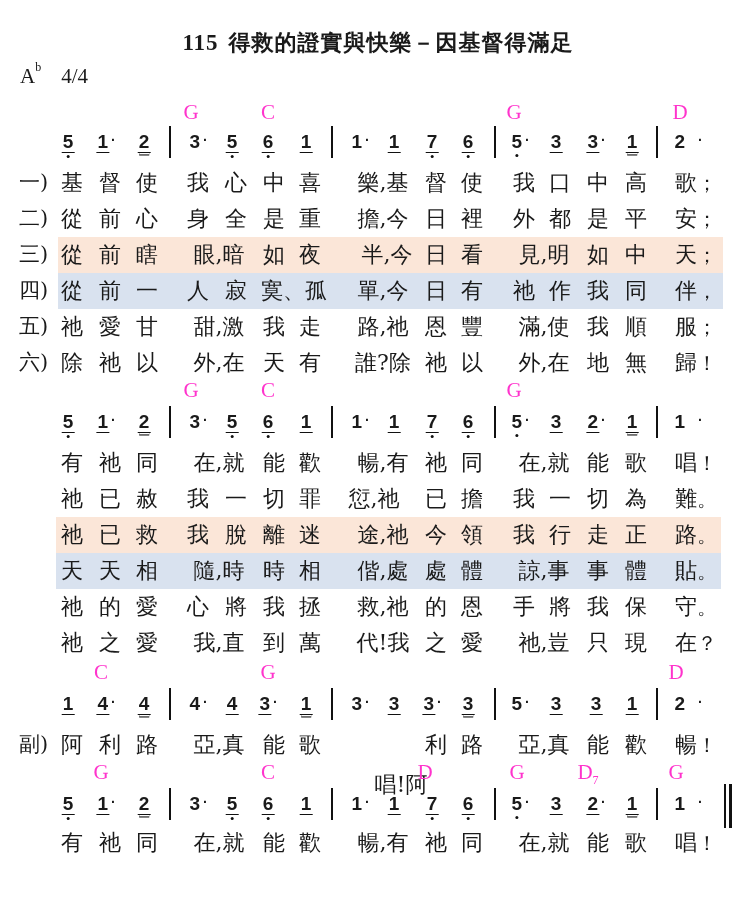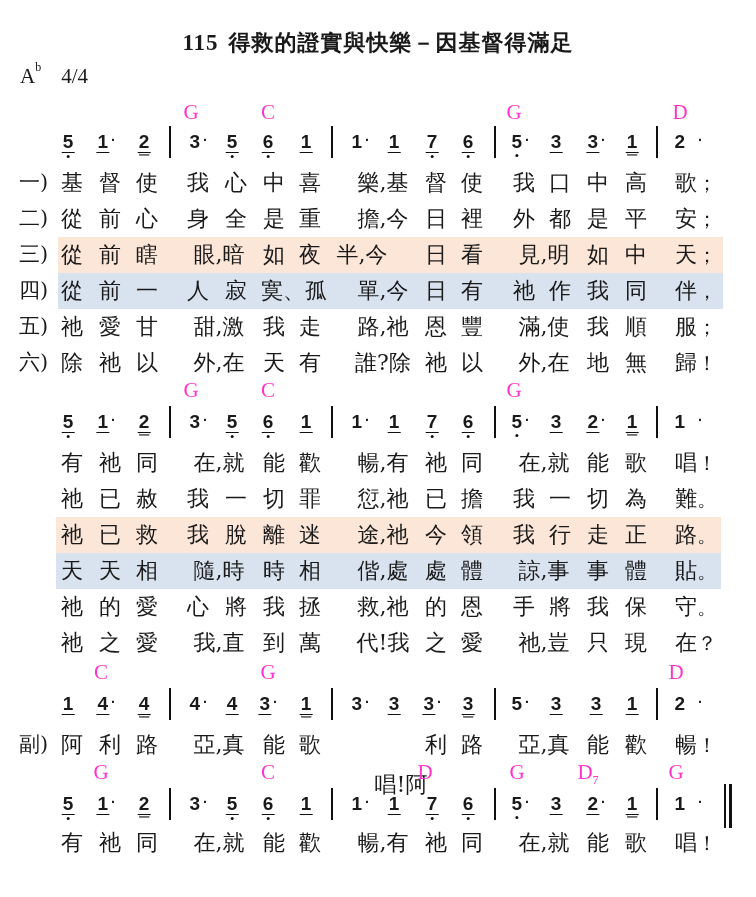--- a/index.html
+++ b/index.html
@@ -94,21 +94,21 @@
       <div class="lyric" style="left: 686px; top: 208px;">安</div>
       <div class="punct" style="left: 697px; top: 209px;">；</div>
       <div class="lyric-band band-peach" style="left: 58px; width: 665px; top: 237px;"></div>
       <div class="lyric-prefix" style="left: 19px; top: 244px;">三)</div>
       <div class="lyric" style="left: 72px; top: 244px;">從</div>
       <div class="lyric" style="left: 110px; top: 244px;">前</div>
       <div class="lyric" style="left: 147px; top: 244px;">瞎</div>
       <div class="lyric" style="transform: translateX(-50%); left: 219px; top: 244px;">眼,暗</div>
       <div class="lyric" style="left: 274px; top: 244px;">如</div>
       <div class="lyric" style="left: 310px; top: 244px;">夜</div>
-      <div class="lyric" style="transform: translateX(-50%); left: 362px; top: 244px;">半,今</div>
+      <div class="lyric" style="transform: translateX(-50%); left: 387px; top: 244px;">半,今</div>
       <div class="lyric" style="left: 436px; top: 244px;">日</div>
       <div class="lyric" style="left: 472px; top: 244px;">看</div>
       <div class="lyric" style="transform: translateX(-50%); left: 544px; top: 244px;">見,明</div>
       <div class="lyric" style="left: 598px; top: 244px;">如</div>
       <div class="lyric" style="left: 636px; top: 244px;">中</div>
       <div class="lyric" style="left: 686px; top: 244px;">天</div>
       <div class="punct" style="left: 697px; top: 245px;">；</div>
       <div class="lyric-band band-blue" style="left: 58px; width: 665px; top: 273px;"></div>
       <div class="lyric-prefix" style="left: 19px; top: 280px;">四)</div>
       <div class="lyric" style="left: 72px; top: 280px;">從</div>
@@ -195,21 +195,21 @@
       <div class="lyric" style="left: 636px; top: 452px;">歌</div>
       <div class="lyric" style="left: 686px; top: 452px;">唱</div>
       <div class="punct" style="left: 697px; top: 453px;">！</div>
       <div class="lyric" style="left: 72px; top: 488px;">祂</div>
       <div class="lyric" style="left: 110px; top: 488px;">已</div>
       <div class="lyric" style="left: 147px; top: 488px;">赦</div>
       <div class="lyric" style="left: 198px; top: 488px;">我</div>
       <div class="lyric" style="left: 236px; top: 488px;">一</div>
       <div class="lyric" style="left: 274px; top: 488px;">切</div>
       <div class="lyric" style="left: 310px; top: 488px;">罪</div>
-      <div class="lyric" style="transform: translateX(-50%); left: 383px; top: 488px;">愆,祂</div>
+      <div class="lyric" style="transform: translateX(-50%); left: 374px; top: 488px;">愆,祂</div>
       <div class="lyric" style="left: 436px; top: 488px;">已</div>
       <div class="lyric" style="left: 472px; top: 488px;">擔</div>
       <div class="lyric" style="left: 524px; top: 488px;">我</div>
       <div class="lyric" style="left: 560px; top: 488px;">一</div>
       <div class="lyric" style="left: 598px; top: 488px;">切</div>
       <div class="lyric" style="left: 636px; top: 488px;">為</div>
       <div class="lyric" style="left: 686px; top: 488px;">難</div>
       <div class="punct" style="left: 697px; top: 489px;">。</div>
       <div class="lyric-band band-peach" style="left: 56px; width: 665px; top: 517px;"></div>
       <div class="lyric" style="left: 72px; top: 524px;">祂</div>

